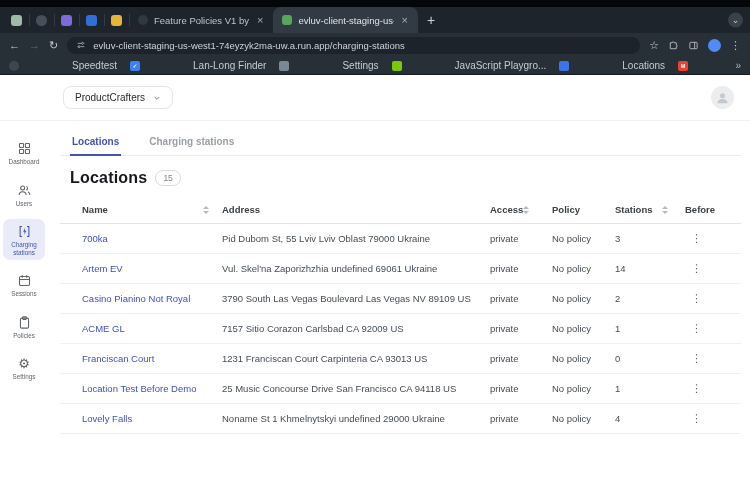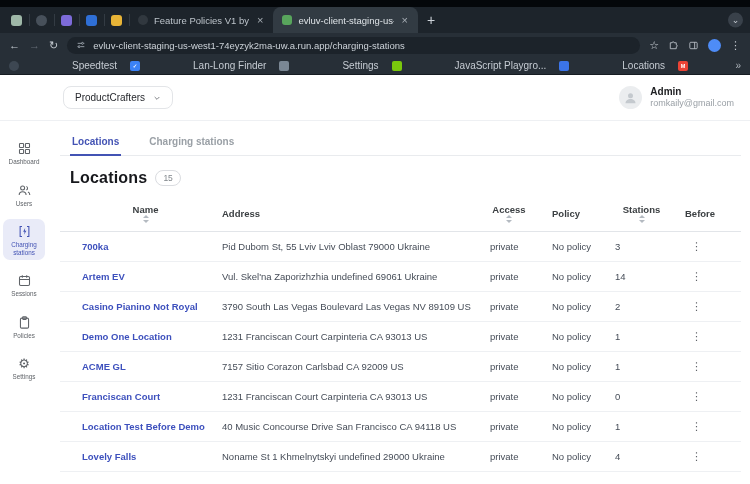--- a/index.html
+++ b/index.html
@@ -67,27 +67,27 @@
 
   .page-head{display:flex;align-items:center;margin:13px 10px 11px;}
   .page-title{font-size:16px;font-weight:800;color:#17181c;letter-spacing:.2px;}
   .count-badge{margin-left:8px;border:1px solid #dadce0;border-radius:10px;padding:2px 7px;font-size:8.5px;color:#80868b;}
   .add-btn{margin-left:auto;background:var(--accent);color:#fff;font-size:9.5px;font-weight:bold;border:none;border-radius:4px;padding:6px 12px;cursor:default;}
 
   table.grid{width:100%;border-collapse:collapse;table-layout:fixed;}
   .grid th{font-size:9.5px;font-weight:bold;color:#3c4043;text-align:left;padding:6px 0 8px;border-bottom:1px solid #e2e5e9;}
   .grid td{font-size:9.5px;color:#454c57;padding:9px 0;border-bottom:1px solid #eef0f3;white-space:nowrap;overflow:hidden;}
   .grid th:first-child,.grid td:first-child{padding-left:22px;}
-  .th-flex{display:flex;align-items:center;justify-content:space-between;flex-direction:column;}
+  .th-flex{display:flex;align-items:center;justify-content:space-between;}
   .pr-name{padding-right:13px;} .pr-access{padding-right:24px;} .pr-stations{padding-right:17px;}
   .sort{display:inline-flex;flex-direction:column;gap:2px;}
   .sort i{display:block;width:0;height:0;border-left:3px solid transparent;border-right:3px solid transparent;}
   .sort .up{border-bottom:3.5px solid #b4bac1;}
   .sort .dn{border-top:3.5px solid #b4bac1;}
-  .name-link{color:var(--link);font-weight:bold;text-decoration:none;}
+  .name-link{color:var(--link);font-weight:normal;text-decoration:none;}
   td.action-cell{padding-left:6px;}
   .kebab{color:#5f6368;font-size:11px;letter-spacing:0;line-height:1;}
 </style>
 </head>
 <body>
 
 <div class="screen">
 
   <div class="top-black"></div>
 
@@ -213,24 +213,20 @@
             <path d="M5 9l7 7 7-7"></path>
           </svg>
       </div>
       <div class="admin-box">
         <span class="admin-avatar">
           <svg width="15" height="15" viewBox="0 0 24 24" fill="#c4c9ce">
               <circle cx="12" cy="9" r="4"></circle>
               <path d="M4 21c0-4.2 3.6-6.8 8-6.8s8 2.6 8 6.8z"></path>
             </svg>
         </span>
-        <div>
-          <div class="admin-name">Admin</div>
-          <div class="admin-email">romkaily@gmail.com</div>
-        </div>
       </div>
     </div>
 
     <div class="app-body">
 
       <div class="sidebar">
         <div class="side-item">
           <span class="side-icon">
             <svg viewBox="0 0 24 24" fill="none" stroke="currentColor" stroke-width="1.7">
                 <rect x="4" y="4" width="6.5" height="6.5" rx="1"></rect>
@@ -361,46 +357,38 @@
               </tr>
               <tr>
                 <td><a class="name-link" href="#">Casino Pianino Not Royal</a></td>
                 <td>3790 South Las Vegas Boulevard Las Vegas NV 89109 US</td>
                 <td>private</td>
                 <td>No policy</td>
                 <td>2</td>
                 <td class="action-cell"><span class="kebab">⋮</span></td>
               </tr>
               <tr>
-                <td><a class="name-link" href="#">Demo One Location</a></td>
-                <td>1231 Franciscan Court Carpinteria CA 93013 US</td>
-                <td>private</td>
-                <td>No policy</td>
-                <td>1</td>
-                <td class="action-cell"><span class="kebab">⋮</span></td>
-              </tr>
-              <tr>
                 <td><a class="name-link" href="#">ACME GL</a></td>
                 <td>7157 Sitio Corazon Carlsbad CA 92009 US</td>
                 <td>private</td>
                 <td>No policy</td>
                 <td>1</td>
                 <td class="action-cell"><span class="kebab">⋮</span></td>
               </tr>
               <tr>
                 <td><a class="name-link" href="#">Franciscan Court</a></td>
                 <td>1231 Franciscan Court Carpinteria CA 93013 US</td>
                 <td>private</td>
                 <td>No policy</td>
                 <td>0</td>
                 <td class="action-cell"><span class="kebab">⋮</span></td>
               </tr>
               <tr>
                 <td><a class="name-link" href="#">Location Test Before Demo</a></td>
-                <td>40 Music Concourse Drive San Francisco CA 94118 US</td>
+                <td>25 Music Concourse Drive San Francisco CA 94118 US</td>
                 <td>private</td>
                 <td>No policy</td>
                 <td>1</td>
                 <td class="action-cell"><span class="kebab">⋮</span></td>
               </tr>
               <tr>
                 <td><a class="name-link" href="#">Lovely Falls</a></td>
                 <td>Noname St 1 Khmelnytskyi undefined 29000 Ukraine</td>
                 <td>private</td>
                 <td>No policy</td>

